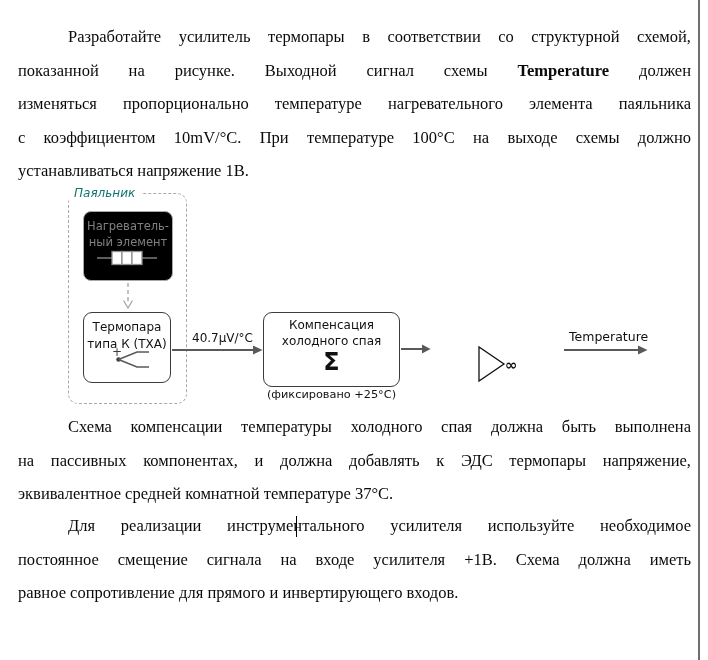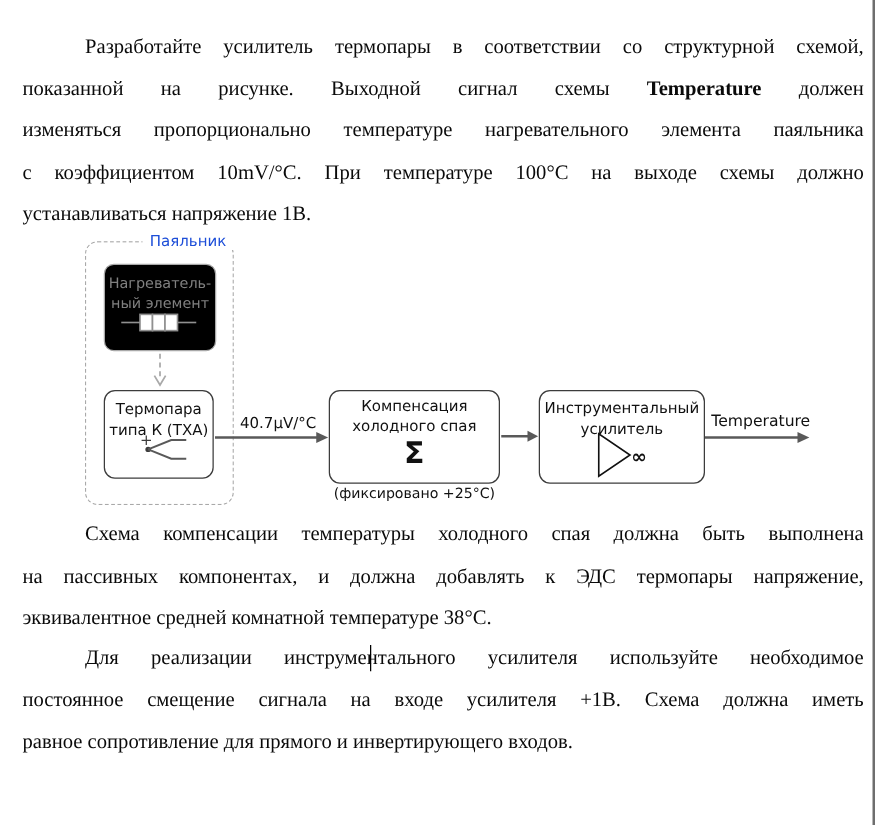--- a/index.html
+++ b/index.html
@@ -22,22 +22,22 @@
   
   .caret{position:absolute;left:296px;top:516px;width:1.4px;height:21px;background:#000;}
   .edge-line{position:absolute;left:698px;top:0;width:2px;height:660px;background:#6e6e6e;}
   
   .diag{font-family:"DejaVu Sans","Liberation Sans",sans-serif;}
   .dashed-box{
     position:absolute;left:68px;top:193px;width:119px;height:211px;
     border:1.5px dashed #a9a9a9;border-radius:10px;box-sizing:border-box;background:transparent;
   }
   .iron-label{
-    position:absolute;left:68px;top:186px;width:119px;text-align:right;
-    font-size:12px;color:#1d4ed8;z-index:3;
+    position:absolute;left:68px;top:186px;width:119px;text-align:left;
+    font-size:12px;color:#0f766e;z-index:3;font-style:italic;
   }
   .iron-label span{background:#fff;padding:0 6px;}
   .gbox{
     position:absolute;left:83px;top:211px;width:90px;height:70px;box-sizing:border-box;
     border:1.5px solid #a9a9a9;border-radius:8px;background:#000000;
     font-size:11.5px;line-height:16px;color:#808080;text-align:center;padding-top:6px;
   }
   .bbox{
     position:absolute;box-sizing:border-box;border:1.4px solid #3c3c3c;border-radius:9px;
     background:#fff;text-align:center;color:#111;
@@ -77,24 +77,20 @@
     <div>типа К (ТХА)</div>
   </div>
 
   <div class="bbox comp-box diag">
     <div>Компенсация</div>
     <div>холодного спая</div>
     <div class="sigma">Σ</div>
     <div class="comp-note">(фиксировано +25°C)</div>
   </div>
 
-  <div class="bbox amp-box diag">
-    <div>Инструментальный</div>
-    <div>усилитель</div>
-  </div>
 
   <div class="sig-label diag">40.7µV/°C</div>
   <div class="out-label diag">Temperature</div>
 
   <svg class="overlay" viewBox="0 0 708 660" xmlns="http://www.w3.org/2000/svg">
 
     <g stroke="#909090" stroke-width="1.3" fill="none">
       <line x1="97" y1="258" x2="112" y2="258"></line>
       <line x1="142" y1="258" x2="157" y2="258"></line>
       <rect x="112" y="251.5" width="10" height="13" fill="#ffffff"></rect>
@@ -131,21 +127,21 @@
 
     <g>
       <polygon points="479,347 479,381 504,364" fill="#ffffff" stroke="#111111" stroke-width="1.3"></polygon>
       <text x="505" y="370" font-size="15" font-weight="bold" font-family="DejaVu Sans, sans-serif" fill="#111111">∞</text>
     </g>
   </svg>
 
   <div class="para p2">
     <div class="line indent">Схема компенсации температуры холодного спая должна быть выполнена</div>
     <div class="line">на пассивных компонентах, и должна добавлять к ЭДС термопары напряжение,</div>
-    <div class="line last">эквивалентное средней комнатной температуре 38°C.</div>
+    <div class="line last">эквивалентное средней комнатной температуре 37°C.</div>
   </div>
 
   <div class="para p3">
     <div class="line indent">Для реализации инструментального усилителя используйте необходимое</div>
     <div class="line">постоянное смещение сигнала на входе усилителя +1В. Схема должна иметь</div>
     <div class="line last">равное сопротивление для прямого и инвертирующего входов.</div>
   </div>
 
   <div class="caret"></div>
   <div class="edge-line"></div>

